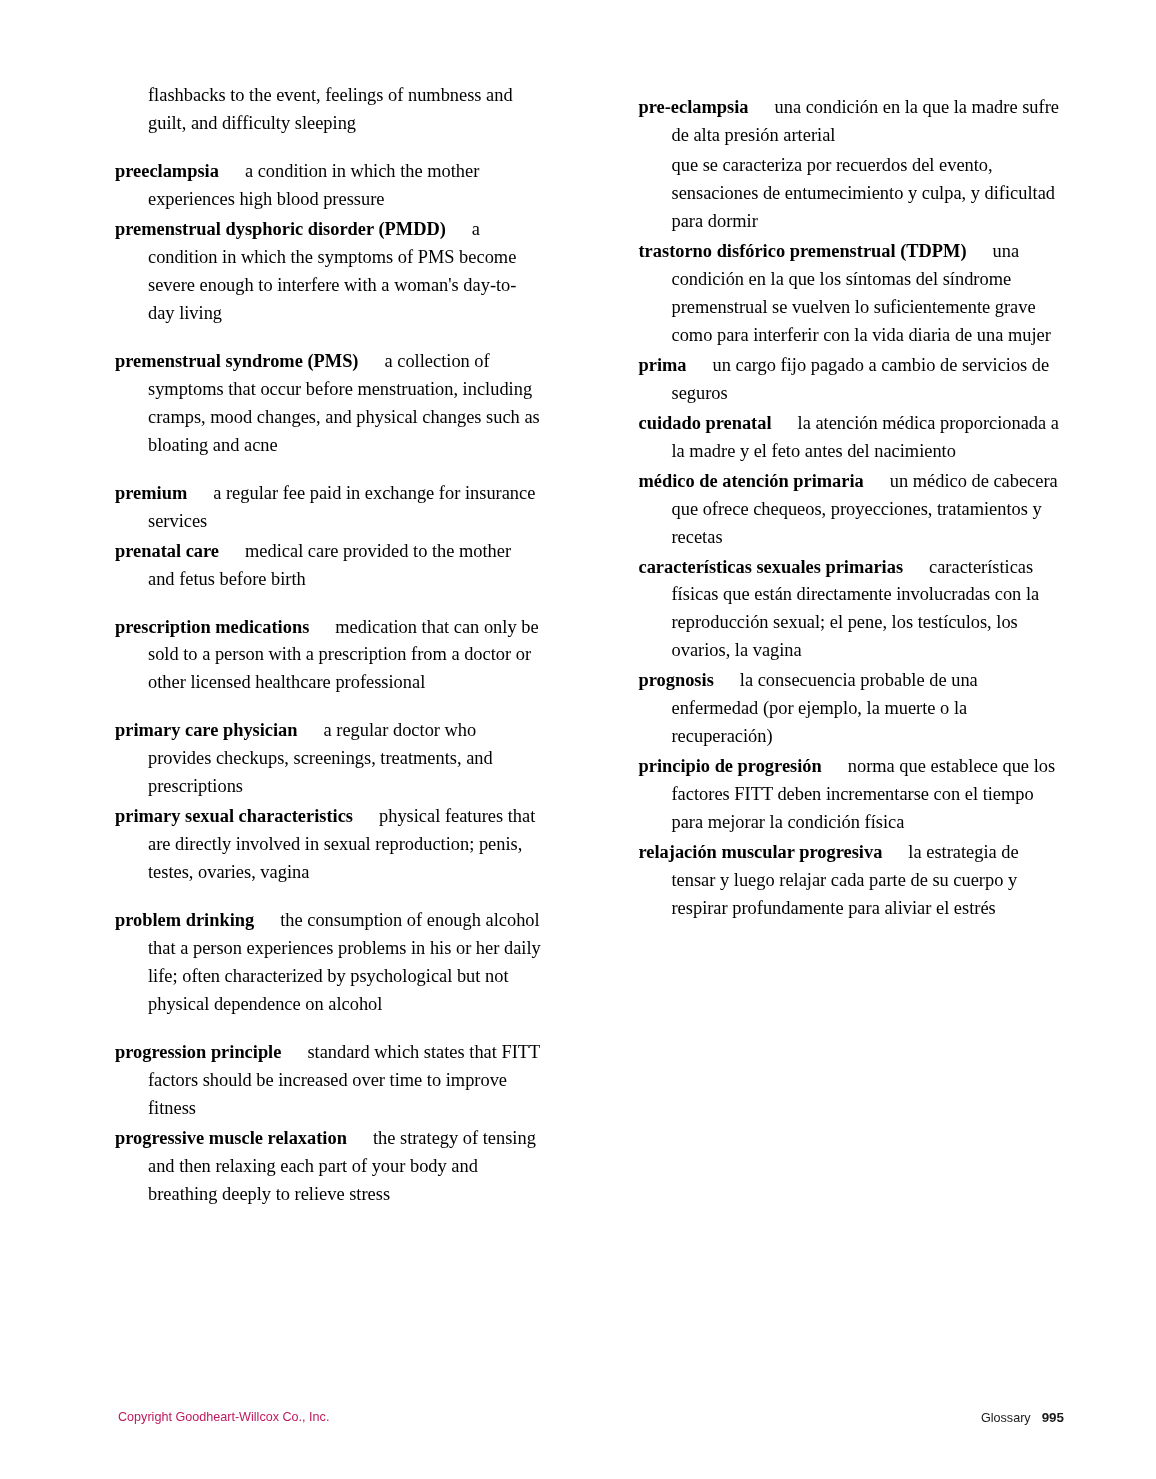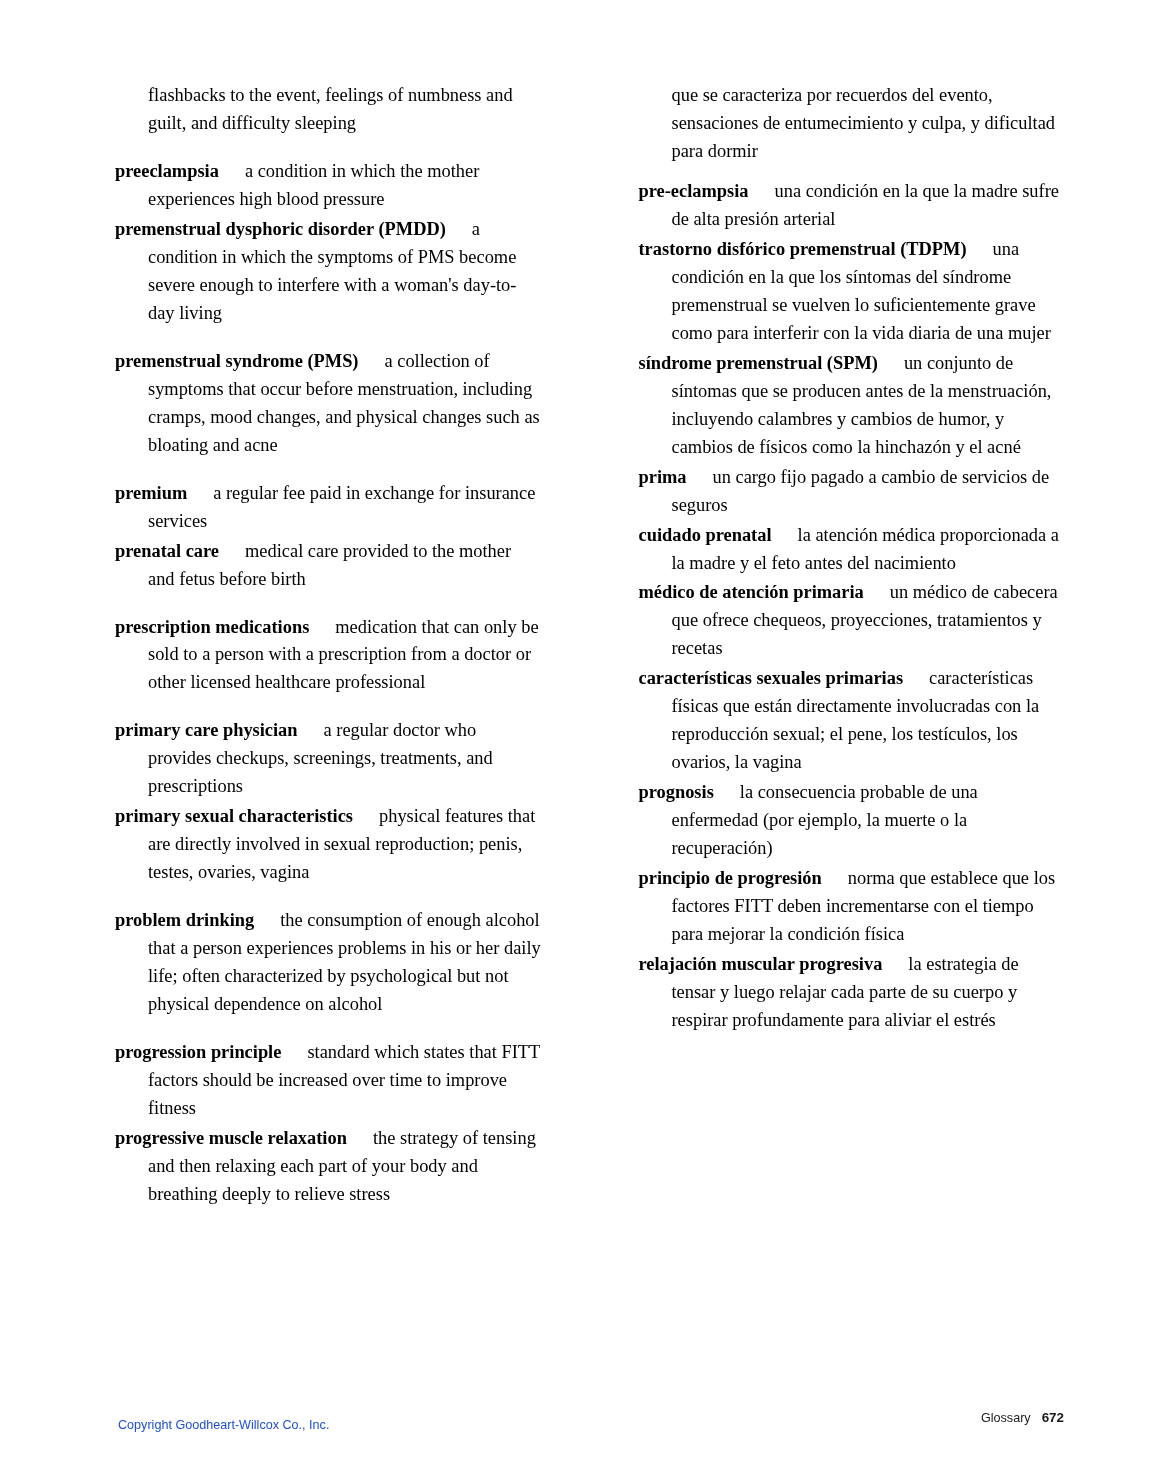--- a/index.html
+++ b/index.html
@@ -65,23 +65,23 @@
     position: absolute;
     left: 0;
     top: 1410px;
     width: 1156px;
     height: 24px;
     font-family: "Liberation Sans", sans-serif;
   }
   .footer-left {
     position: absolute;
     left: 118px;
-    top: 8px;
+    top: 0;
     font-size: 12.6px;
-    color: #1d4ed8;
+    color: #be185d;
   }
   .footer-right {
     position: absolute;
     right: 92px;
     top: 0;
     font-size: 12.6px;
     color: #1a1a1a;
     white-space: nowrap;
   }
   .footer-right .pageno {
@@ -121,27 +121,26 @@
 
 
       <p class="entry gap"><span class="term">progression principle</span><span class="sp"></span><span class="def">standard which states that FITT factors should be increased over time to improve fitness</span></p>
 
       <p class="entry"><span class="term">progressive muscle relaxation</span><span class="sp"></span><span class="def">the strategy of tensing and then relaxing each part of your body and breathing deeply to relieve stress</span></p>
 
     </div>
 
     <div class="col">
 
+      <p class="entry gap-sm"><span class="term">pre-eclampsia</span><span class="sp"></span><span class="def">una condición en la que la madre sufre de alta presión arterial</span></p>
+
       <p class="entry cont">que se caracteriza por recuerdos del evento, sensaciones de entumecimiento y culpa, y dificultad para dormir</p>
-
-      <p class="entry gap-sm"><span class="term">pre-eclampsia</span><span class="sp"></span><span class="def">una condición en la que la madre sufre de alta presión arterial</span></p>
 
       <p class="entry"><span class="term">trastorno disfórico premenstrual (TDPM)</span><span class="sp"></span><span class="def">una condición en la que los síntomas del síndrome premenstrual se vuelven lo suficientemente grave como para interferir con la vida diaria de una mujer</span></p>
 
-      <p class="entry"><span class="term">síndrome premenstrual (SPM)</span><span class="sp"></span><span class="def">un conjunto de síntomas que se producen antes de la menstruación, incluyendo calambres y cambios de humor, y cambios de físicos como la hinchazón y el acné</span></p>
 
       <p class="entry"><span class="term">prima</span><span class="sp"></span><span class="def">un cargo fijo pagado a cambio de servicios de seguros</span></p>
 
       <p class="entry"><span class="term">cuidado prenatal</span><span class="sp"></span><span class="def">la atención médica proporcionada a la madre y el feto antes del nacimiento</span></p>
 
 
       <p class="entry"><span class="term">médico de atención primaria</span><span class="sp"></span><span class="def">un médico de cabecera que ofrece chequeos, proyecciones, tratamientos y recetas</span></p>
 
       <p class="entry"><span class="term">características sexuales primarias</span><span class="sp"></span><span class="def">características físicas que están directamente involucradas con la reproducción sexual; el pene, los testículos, los ovarios, la vagina</span></p>
 
@@ -152,17 +151,17 @@
 
       <p class="entry"><span class="term">relajación muscular progresiva</span><span class="sp"></span><span class="def">la estrategia de tensar y luego relajar cada parte de su cuerpo y respirar profundamente para aliviar el estrés</span></p>
 
     </div>
 
   </div>
 
   <div class="footer">
     <div class="footer-left">Copyright Goodheart-Willcox Co., Inc.</div>
     <div class="footer-right">
-      <span>Glossary</span><span class="pageno">672</span>
+      <span>Glossary</span><span class="pageno">995</span>
     </div>
   </div>
 
 </div>
 
 </body></html>

